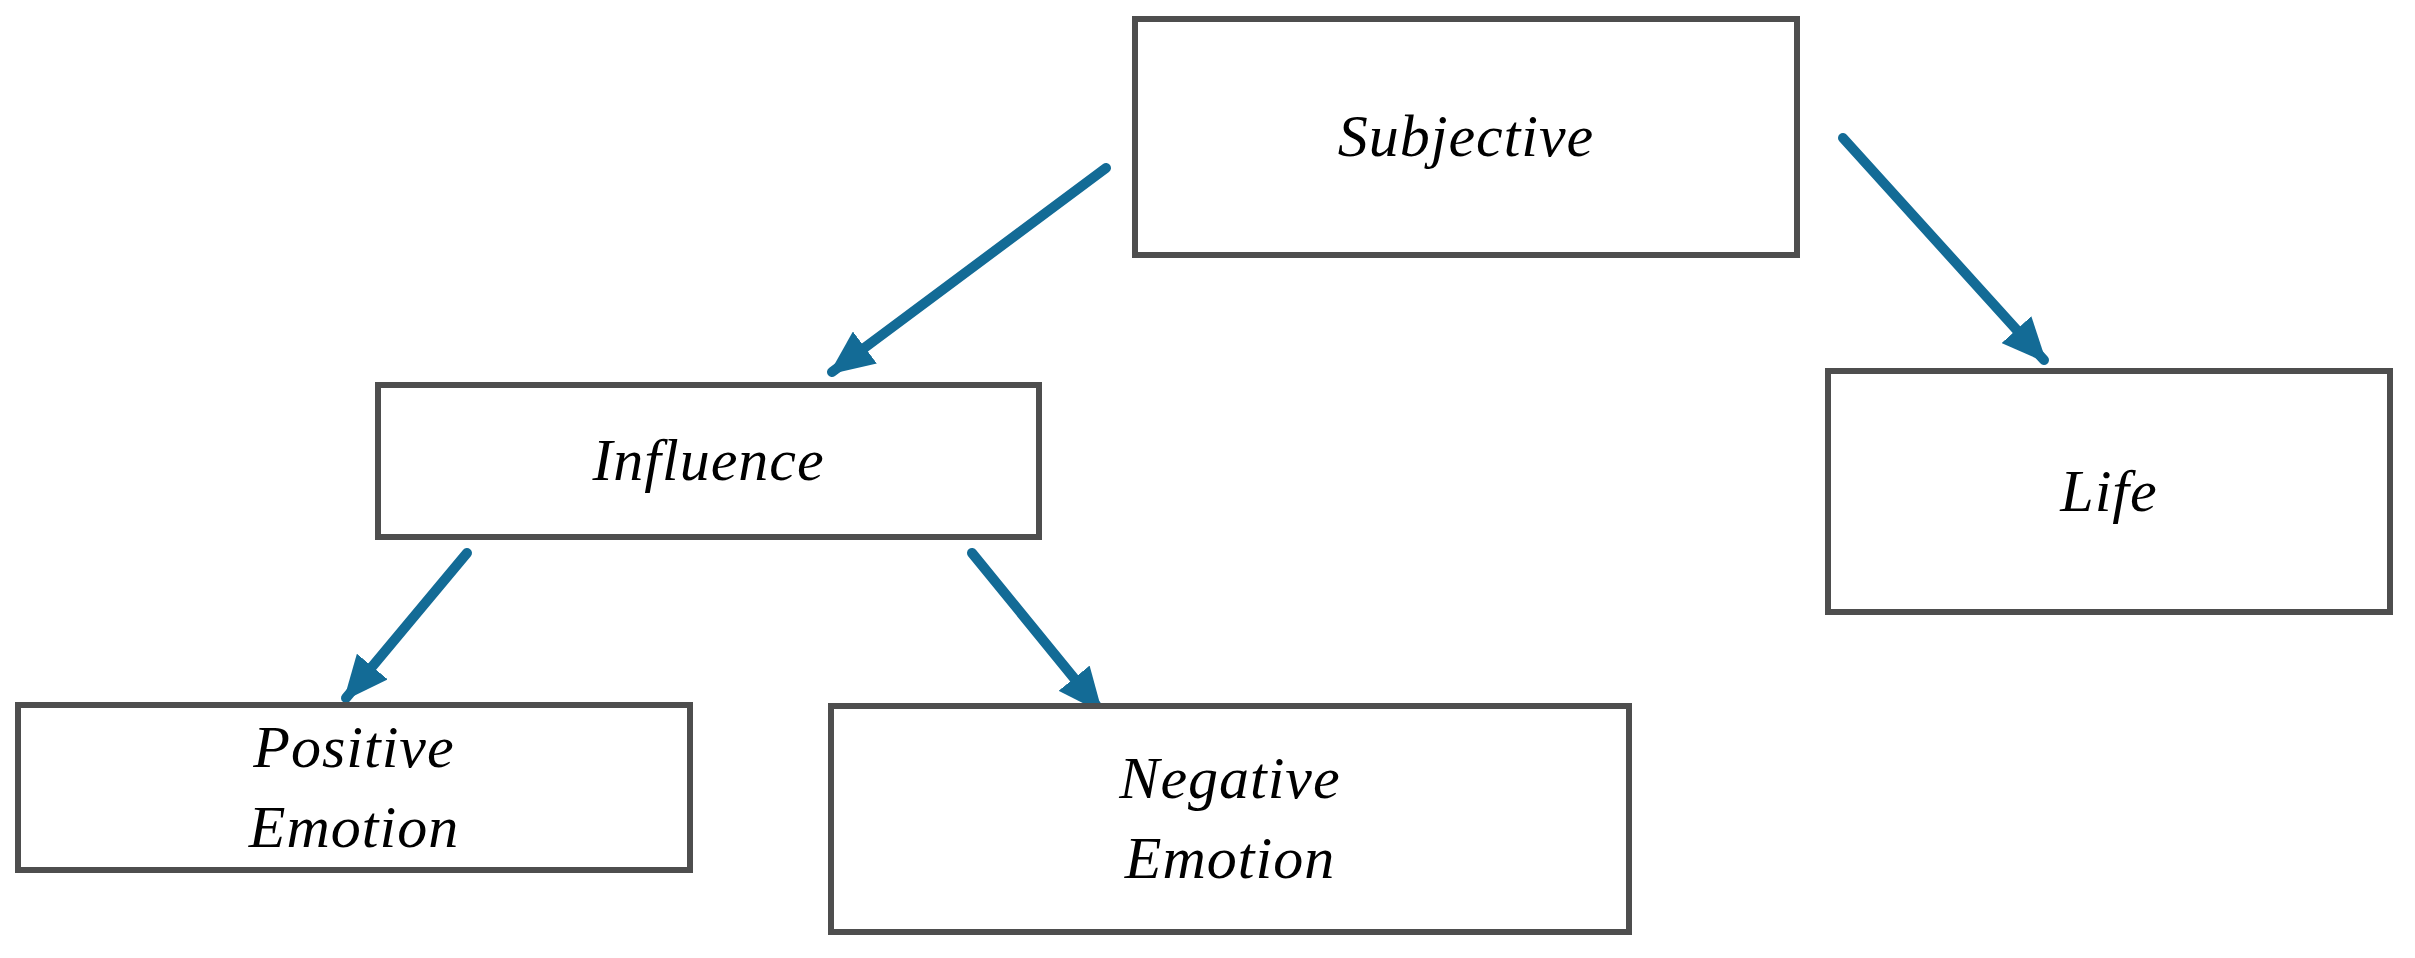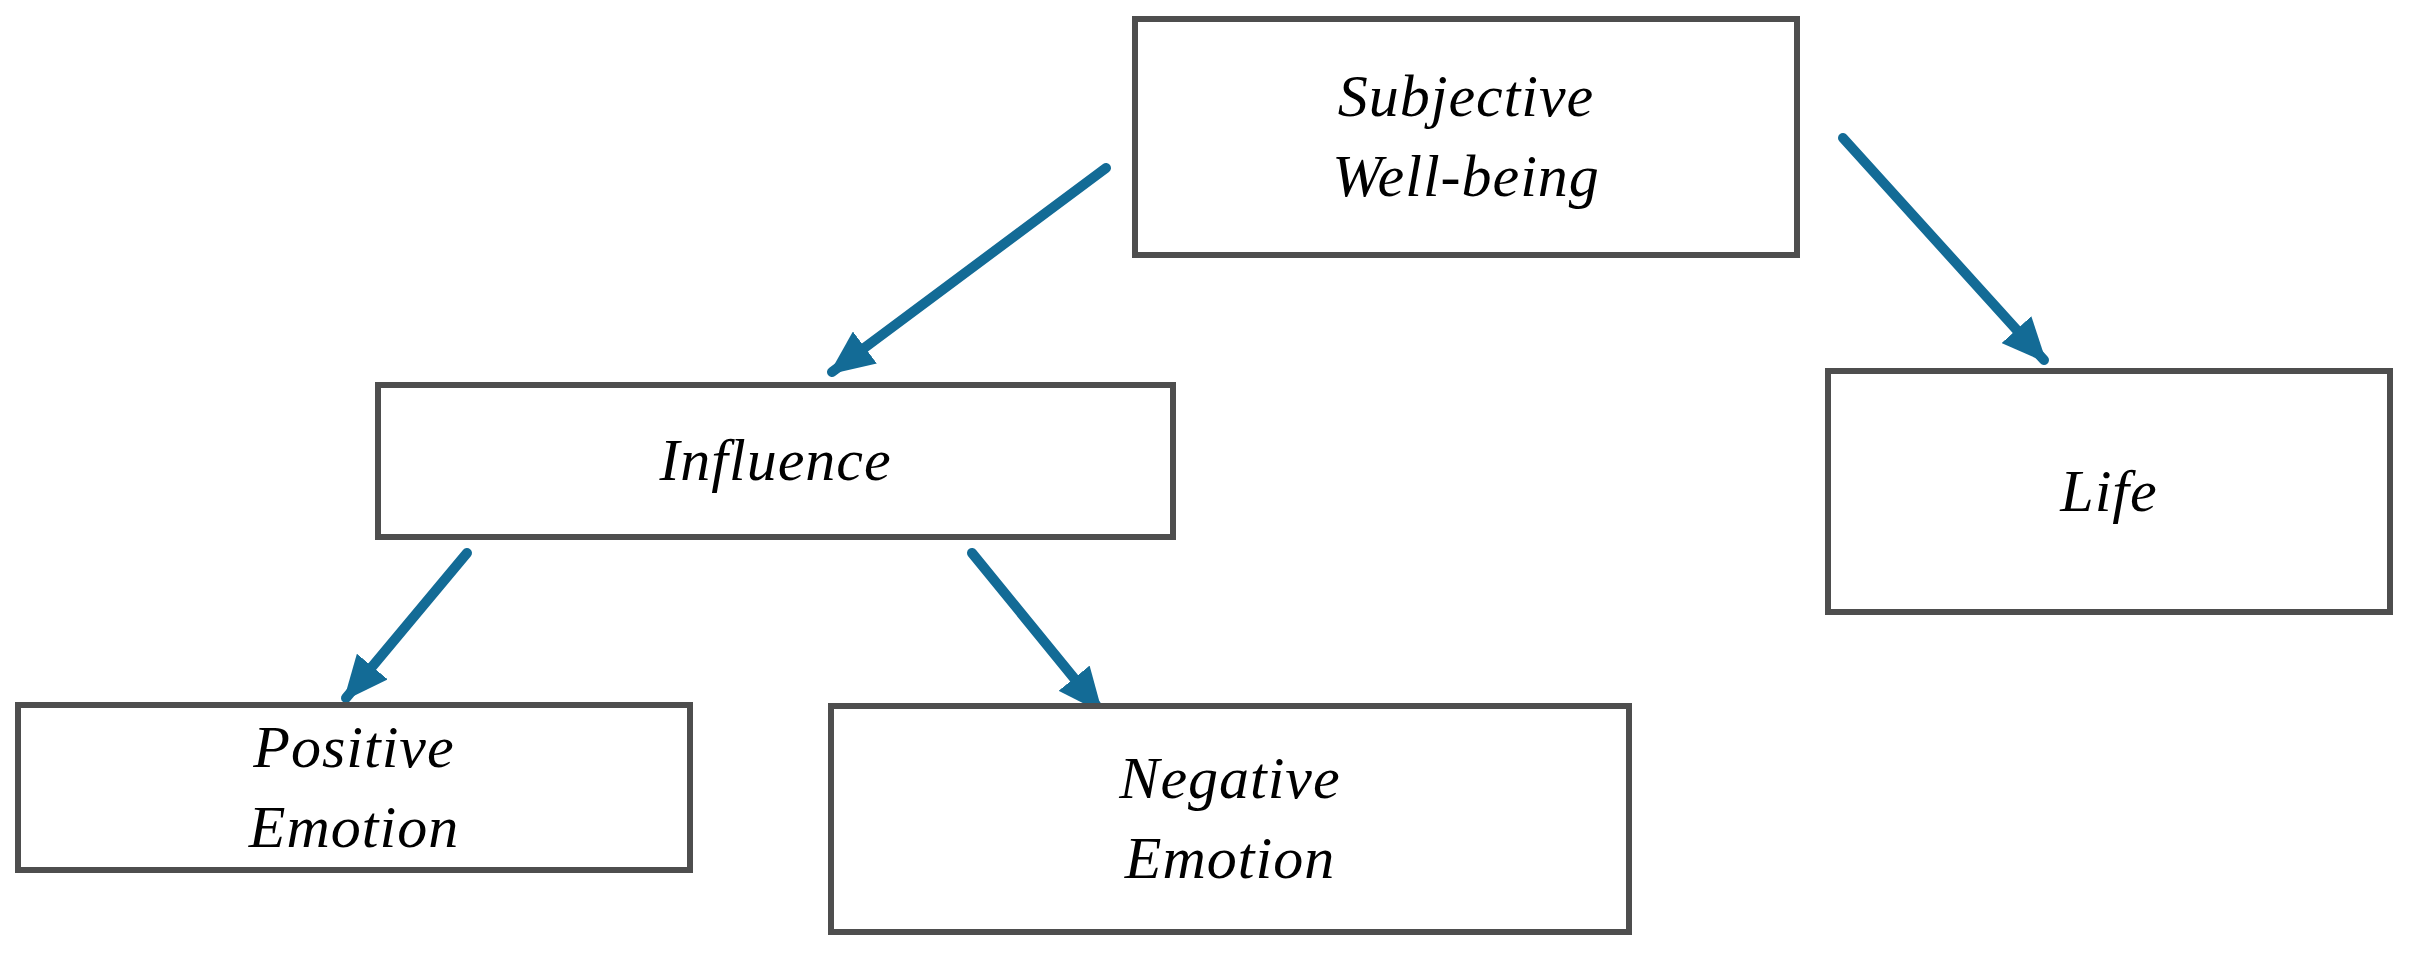--- a/index.html
+++ b/index.html
@@ -58,25 +58,24 @@
     </defs>
     <line x1="1106" y1="168" x2="832" y2="372" stroke-width="10" stroke-linecap="round" marker-end="url(#ah)" stroke="#136b96"></line>
     <line x1="1843" y1="138" x2="2044" y2="360" stroke-width="10" stroke-linecap="round" marker-end="url(#ah)" stroke="#136b96"></line>
     <line x1="467" y1="553" x2="346" y2="698" stroke-width="10" stroke-linecap="round" marker-end="url(#ah)" stroke="#136b96"></line>
     <line x1="972" y1="553" x2="1100" y2="710" stroke-width="10" stroke-linecap="round" marker-end="url(#ah)" stroke="#136b96"></line>
   </svg>
 
   <div class="node" style="left:1132px; top:16px; width:668px; height:242px;">
     <div class="label">
       <span class="line">Subjective</span>
-      <span class="line">Well-being</span>
     </div>
   </div>
 
-  <div class="node" style="left:375px; top:382px; width:801px; height:158px;">
+  <div class="node" style="left:375px; top:382px; width:667px; height:158px;">
     <div class="label">
       <span class="line">Influence</span>
     </div>
   </div>
 
   <div class="node" style="left:1825px; top:368px; width:568px; height:247px;">
     <div class="label">
       <span class="line">Life</span>
     </div>
   </div>

